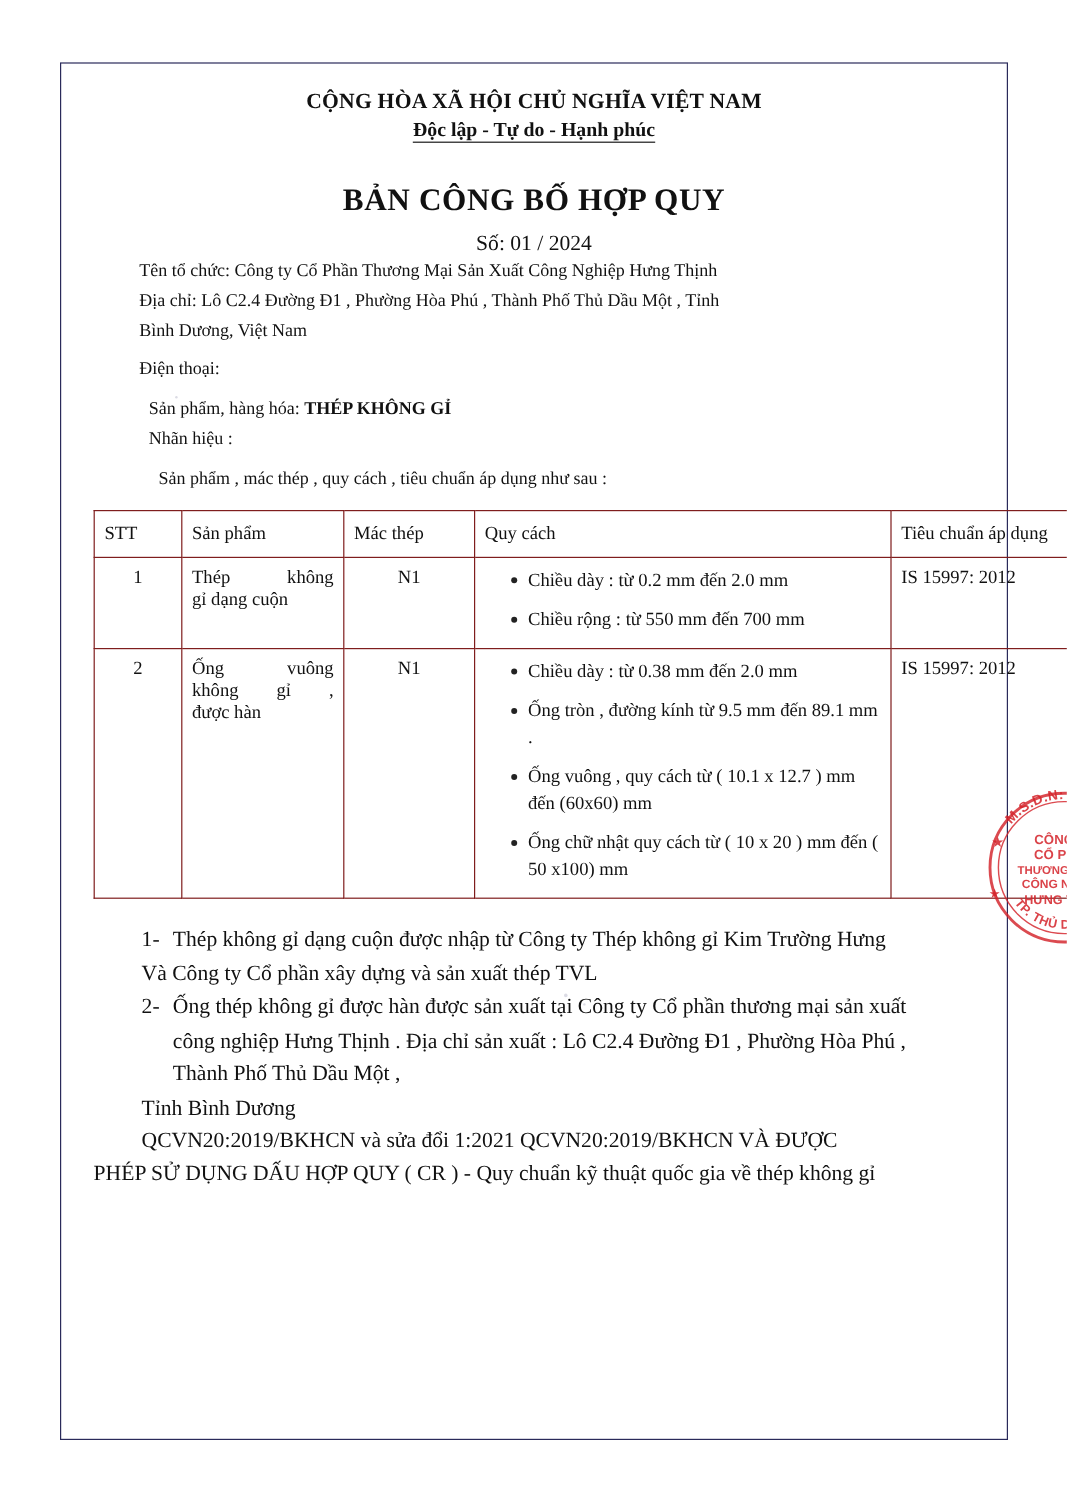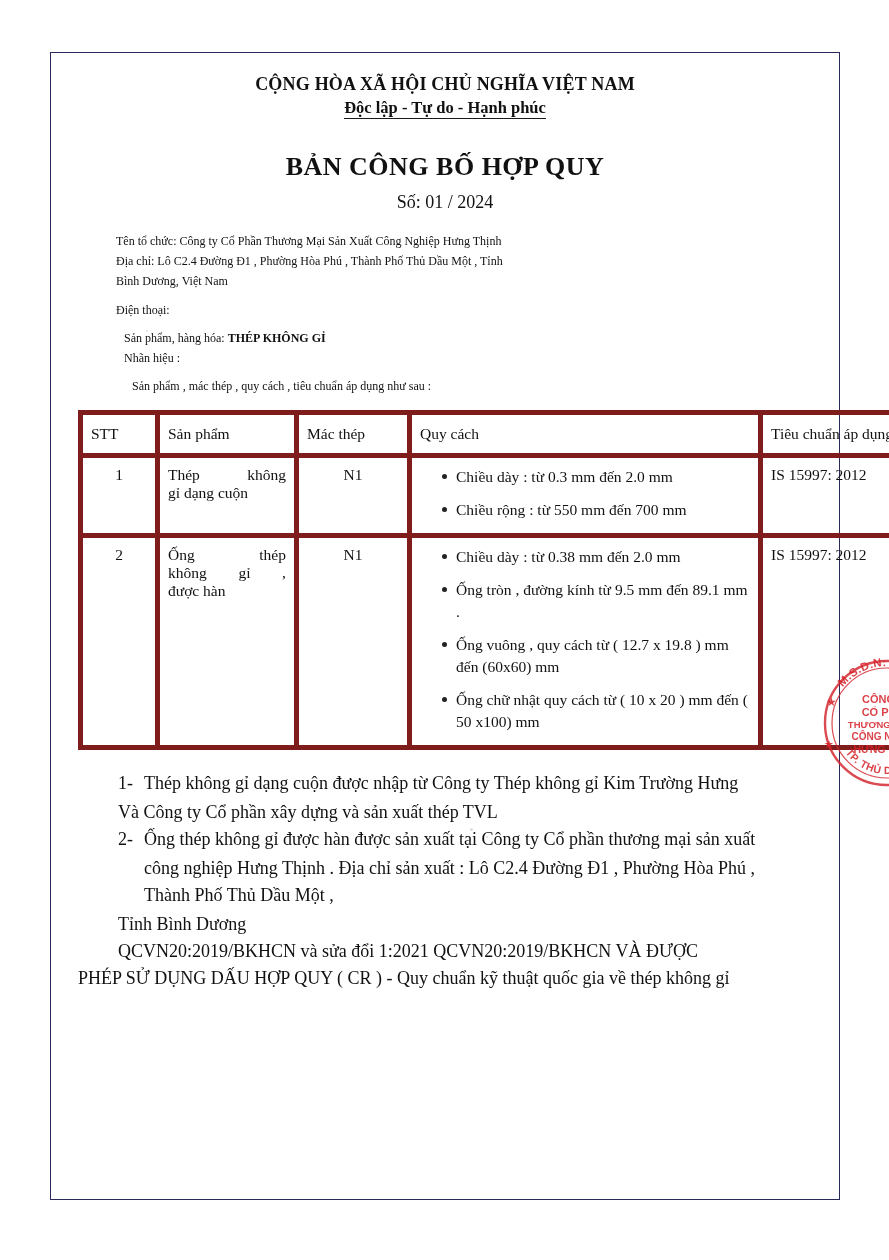--- a/index.html
+++ b/index.html
@@ -66,43 +66,43 @@
     font-weight: bold;
     margin-top: 34px;
     letter-spacing: 0.5px;
   }
   .doc-number {
     font-size: 18px;
     margin-top: 10px;
   }
 
   .info-block {
-    margin-top: 19px;
-    font-size: 12px;
+    margin-top: 2px;
+    font-size: 15px;
     line-height: 1.52;
   }
   .info-line { margin: 0 0 2px 0; }
   .indent-1 { padding-left: 38px; }
   .indent-2 { padding-left: 46px; }
   .indent-3 { padding-left: 54px; }
 
   .bold { font-weight: bold; }
 
   .spacer-sm { height: 8px; }
 
   
   table.spec {
     border-collapse: collapse;
     width: 734px;
     margin-top: 14px;
     table-layout: fixed;
     font-size: 15.5px;
   }
   table.spec th, table.spec td {
-    border: 5px solid #7f1d1d;
+    border: 1px solid #7f1d1d;
     vertical-align: top;
     padding: 8px 8px 10px 8px;
   }
   table.spec th {
     font-weight: normal;
     text-align: left;
     padding-top: 10px;
     padding-bottom: 10px;
   }
   th.c-stt, td.c-stt { width: 56px; text-align: center; }
@@ -240,39 +240,39 @@
       <tbody>
         <tr>
           <td class="c-stt">1</td>
           <td class="c-prod">
             <div class="justify">Thép không</div>
             <div class="justify-last-left">gỉ dạng cuộn</div>
           </td>
           <td class="c-mac">N1</td>
           <td class="c-spec">
             <ul class="speclist">
-              <li>Chiều dày : từ 0.3 mm đến 2.0 mm</li>
+              <li>Chiều dày : từ 0.2 mm đến 2.0 mm</li>
               <li>Chiều rộng : từ 550 mm đến 700 mm</li>
             </ul>
           </td>
           <td class="c-std">IS 15997: 2012</td>
         </tr>
         <tr>
           <td class="c-stt">2</td>
           <td class="c-prod">
-            <div class="justify">Ống thép</div>
+            <div class="justify">Ống vuông</div>
             <div class="justify">không gỉ ,</div>
             <div class="justify-last-left">được hàn</div>
           </td>
           <td class="c-mac">N1</td>
           <td class="c-spec">
             <ul class="speclist">
               <li>Chiều dày : từ 0.38 mm đến 2.0 mm</li>
               <li>Ống tròn , đường kính từ 9.5 mm đến 89.1 mm .</li>
-              <li>Ống vuông , quy cách từ ( 12.7 x 19.8 ) mm đến (60x60) mm</li>
+              <li>Ống vuông , quy cách từ ( 10.1 x 12.7 ) mm đến (60x60) mm</li>
               <li>Ống chữ nhật quy cách từ ( 10 x 20 ) mm đến ( 50 x100) mm</li>
             </ul>
           </td>
           <td class="c-std">IS 15997: 2012</td>
         </tr>
       </tbody>
     </table>
 
     <div class="notes">
       <div class="note-item">

